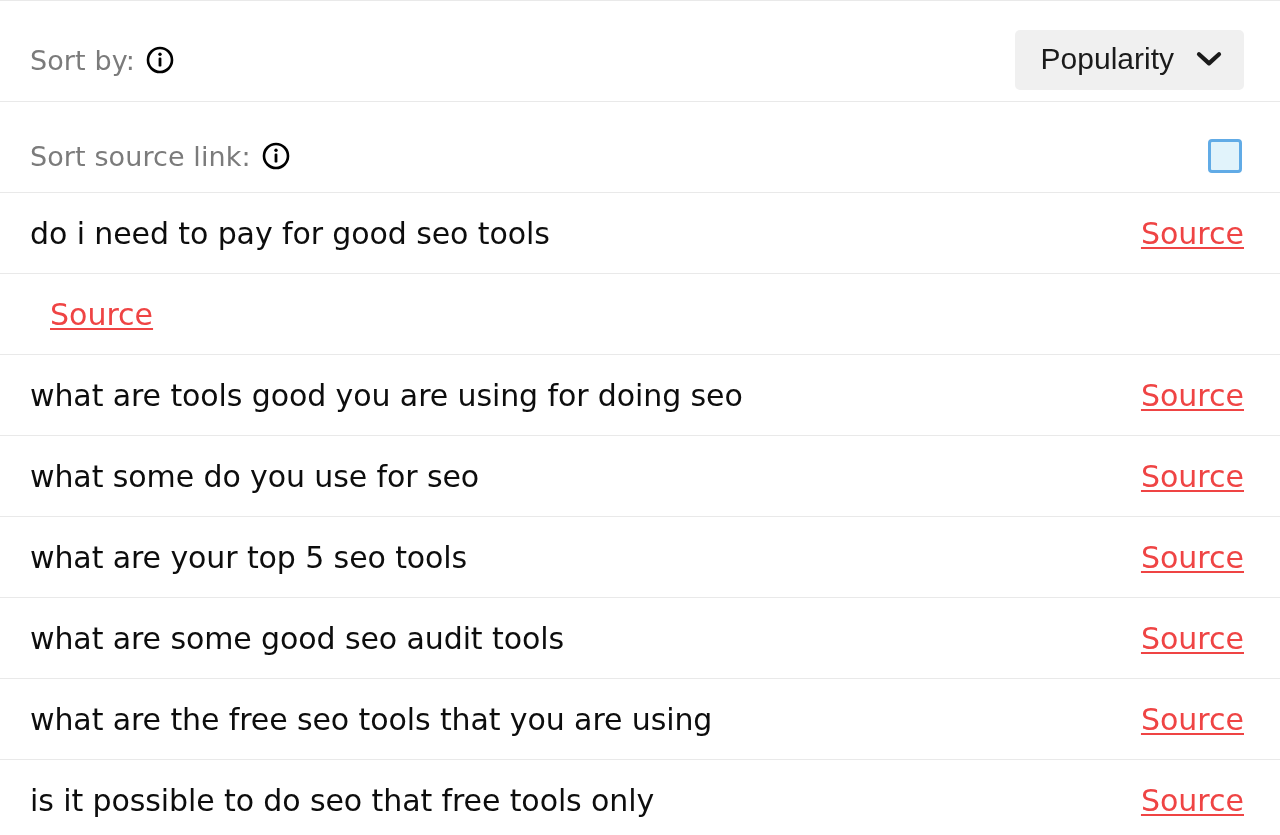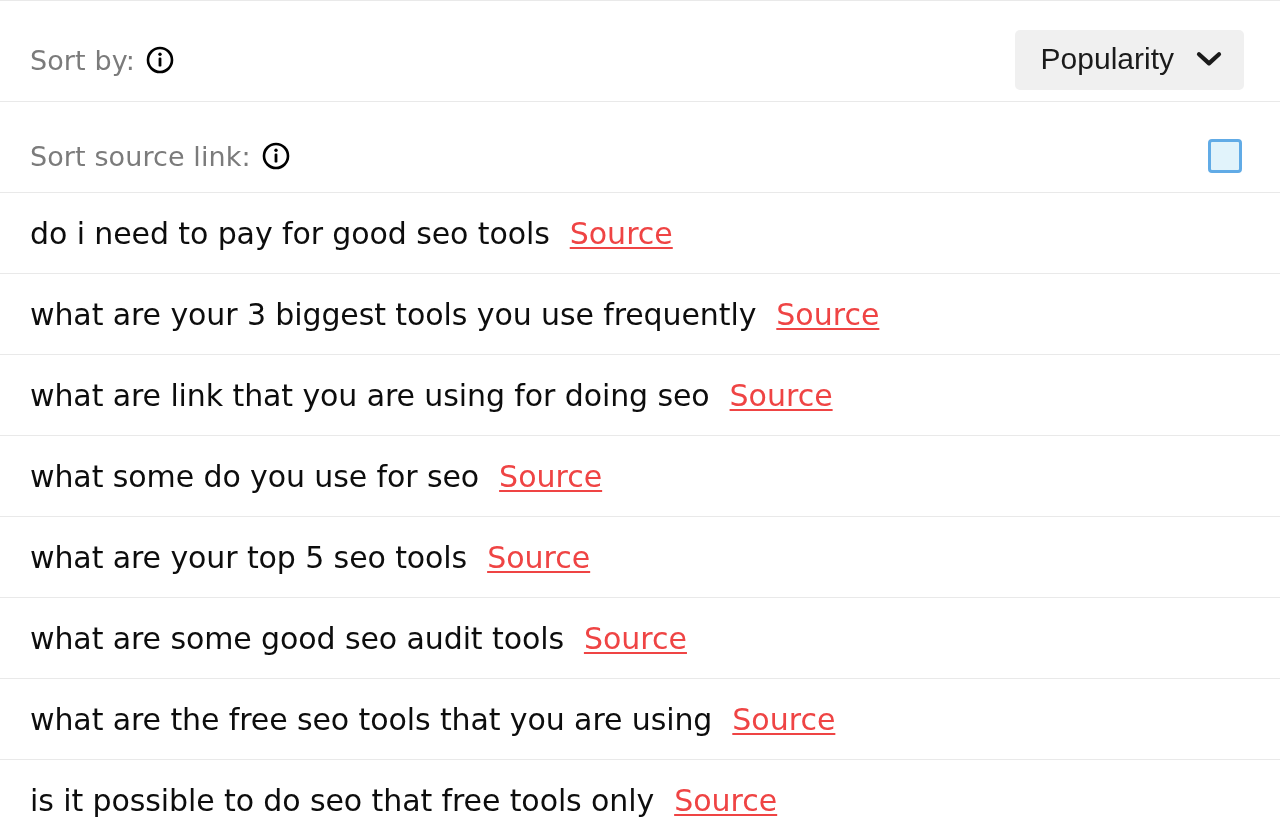--- a/index.html
+++ b/index.html
@@ -93,21 +93,21 @@
     flex: 0 0 34px;
     margin-right: 2px;
   }
 
   
   .q-row {
     height: 80px;
     width: 100%;
     display: flex;
     align-items: center;
-    justify-content: flex-start;
+    justify-content: space-between;
     padding: 0 36px 0 30px;
   }
   .q-text {
     font-size: 30px;
     color: #0d0d0d;
     font-weight: 400;
     letter-spacing: -0.1px;
     white-space: nowrap;
     overflow: hidden;
   }
@@ -163,26 +163,25 @@
 
   <div class="divider"></div>
 
   <div id="query-list">
       <div class="q-row">
         <span class="q-text">do i need to pay for good seo tools</span>
         <a class="q-source">Source</a>
       </div>
       <div class="divider"></div>
       <div class="q-row">
-        <span class="q-text">what are your 3 biggest tools you use frequently</span>
-        <a class="q-source">Source</a>
-      </div>
-      <div class="divider"></div>
-      <div class="q-row">
-        <span class="q-text">what are link that you are using for doing seo</span>
+        <a class="q-source">Source</a>
+      </div>
+      <div class="divider"></div>
+      <div class="q-row">
+        <span class="q-text">what are tools good you are using for doing seo</span>
         <a class="q-source">Source</a>
       </div>
       <div class="divider"></div>
       <div class="q-row">
         <span class="q-text">what some do you use for seo</span>
         <a class="q-source">Source</a>
       </div>
       <div class="divider"></div>
       <div class="q-row">
         <span class="q-text">what are your top 5 seo tools</span>

